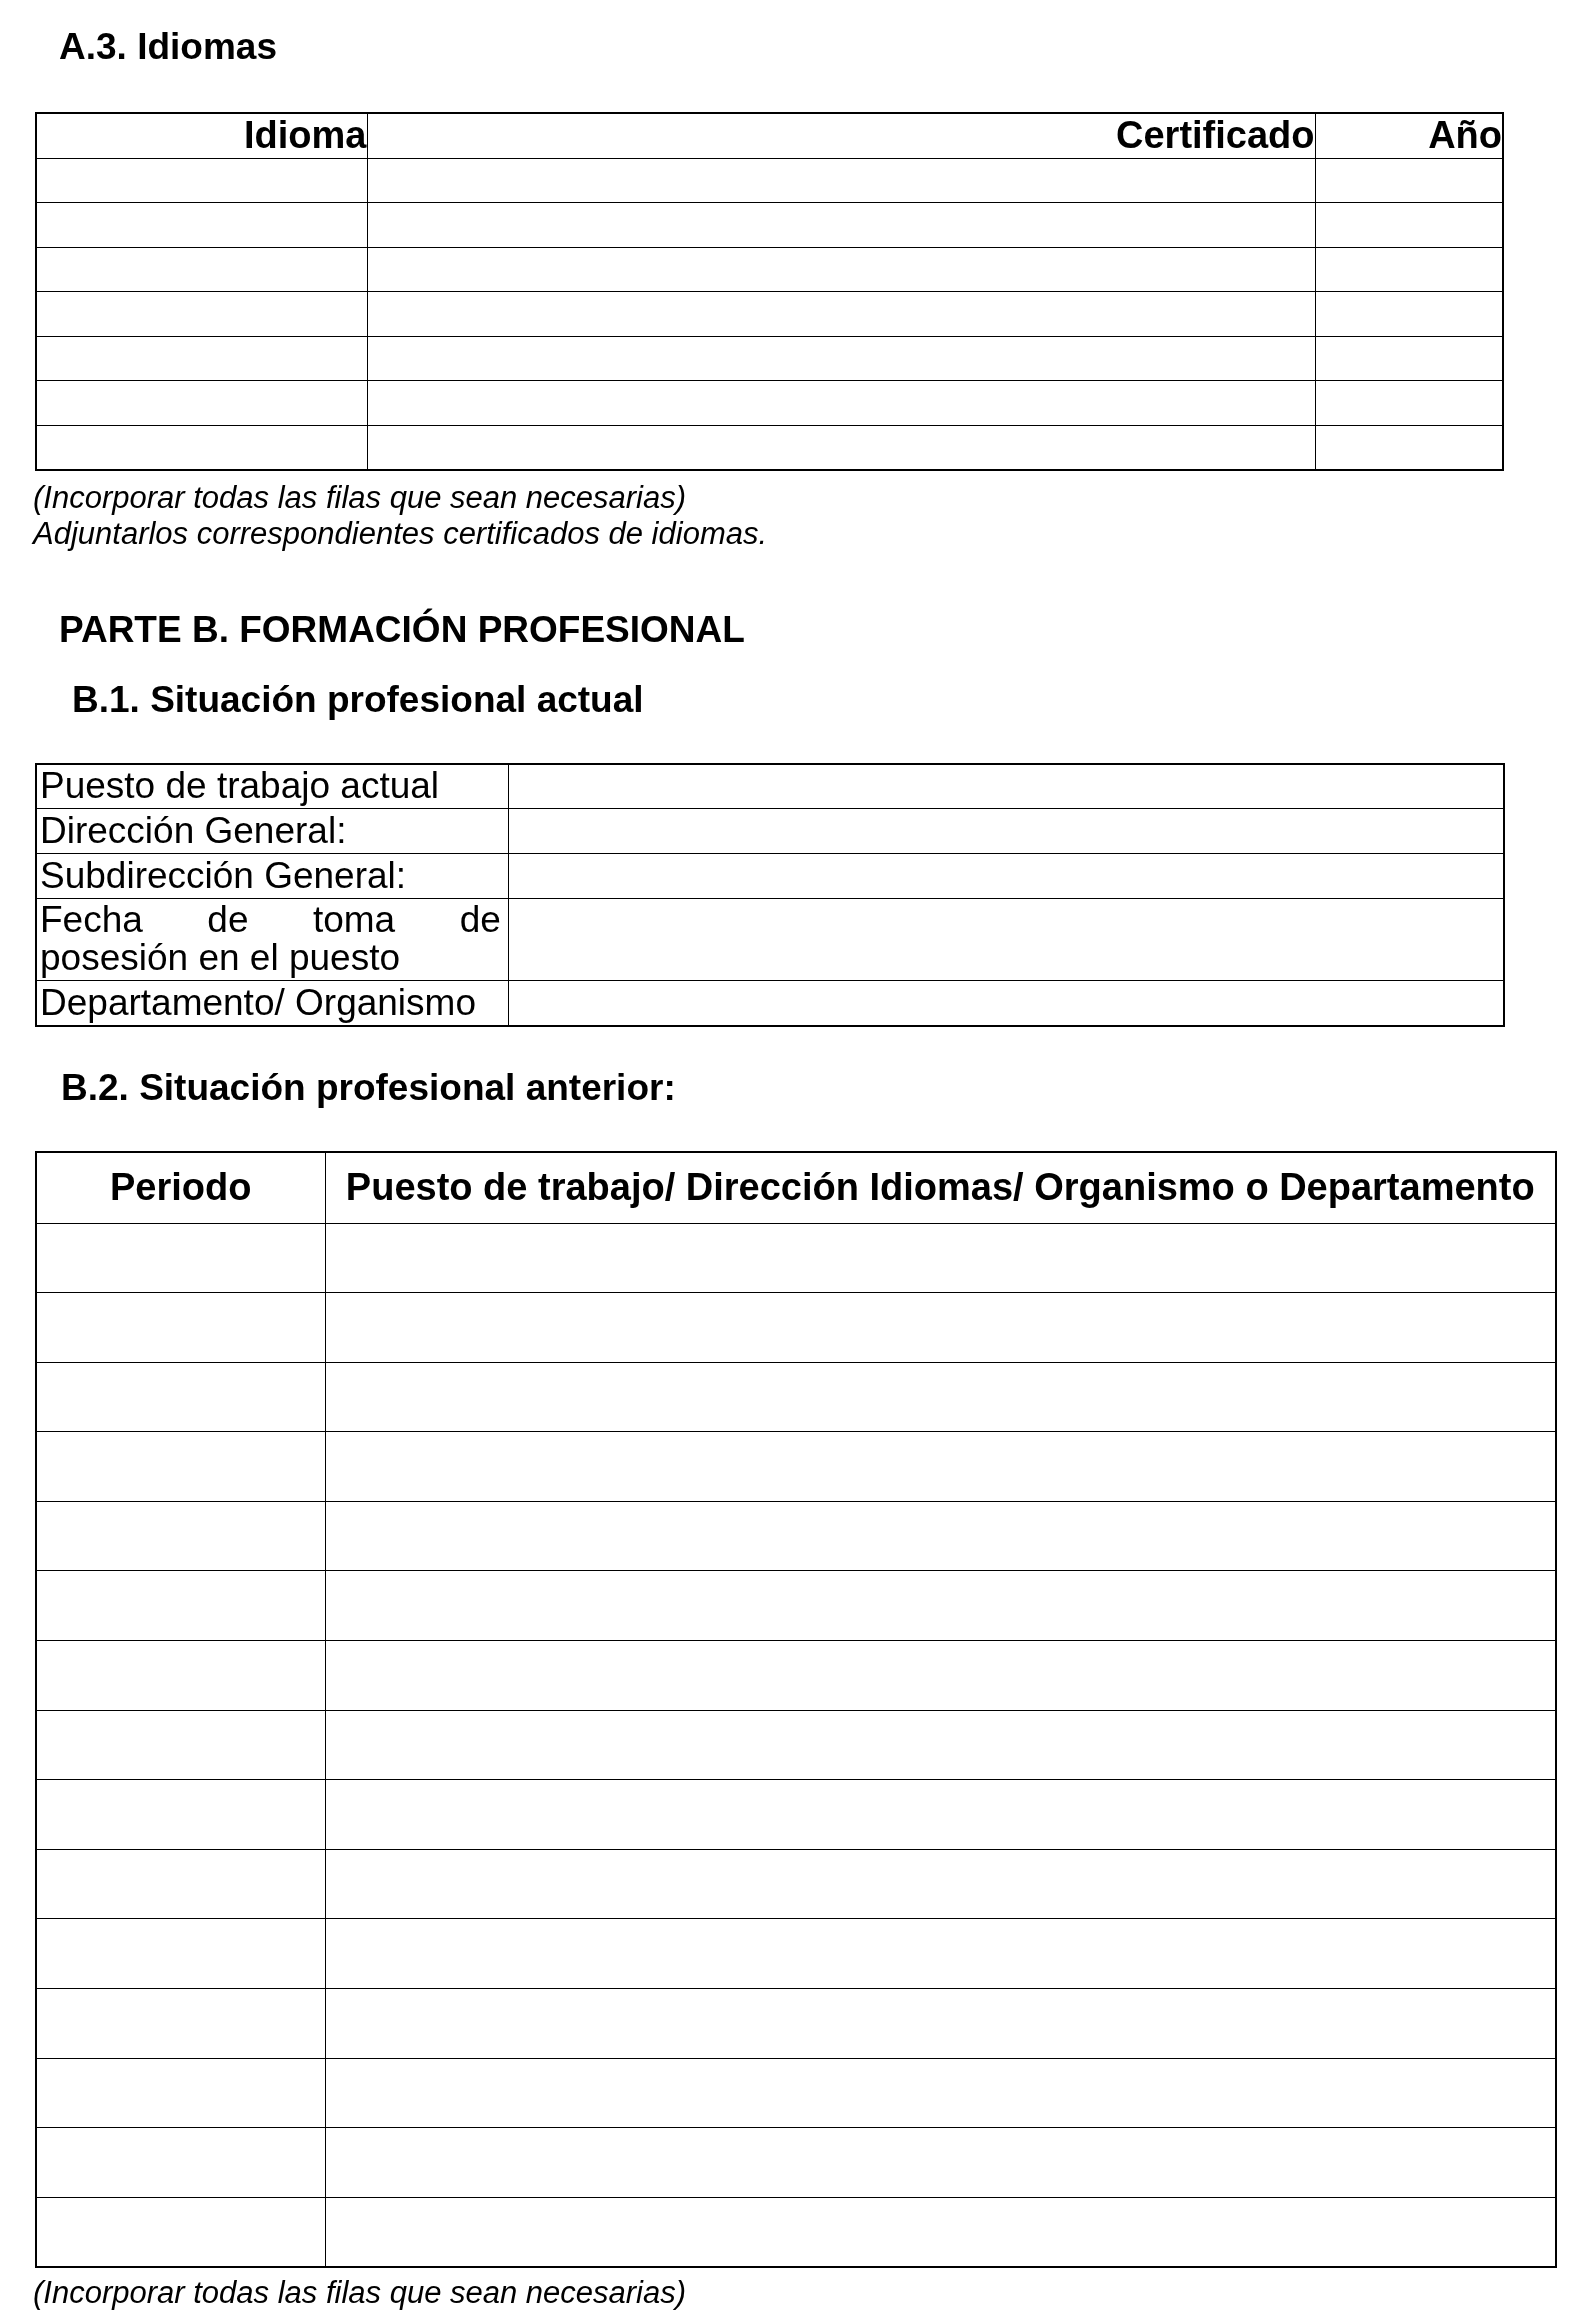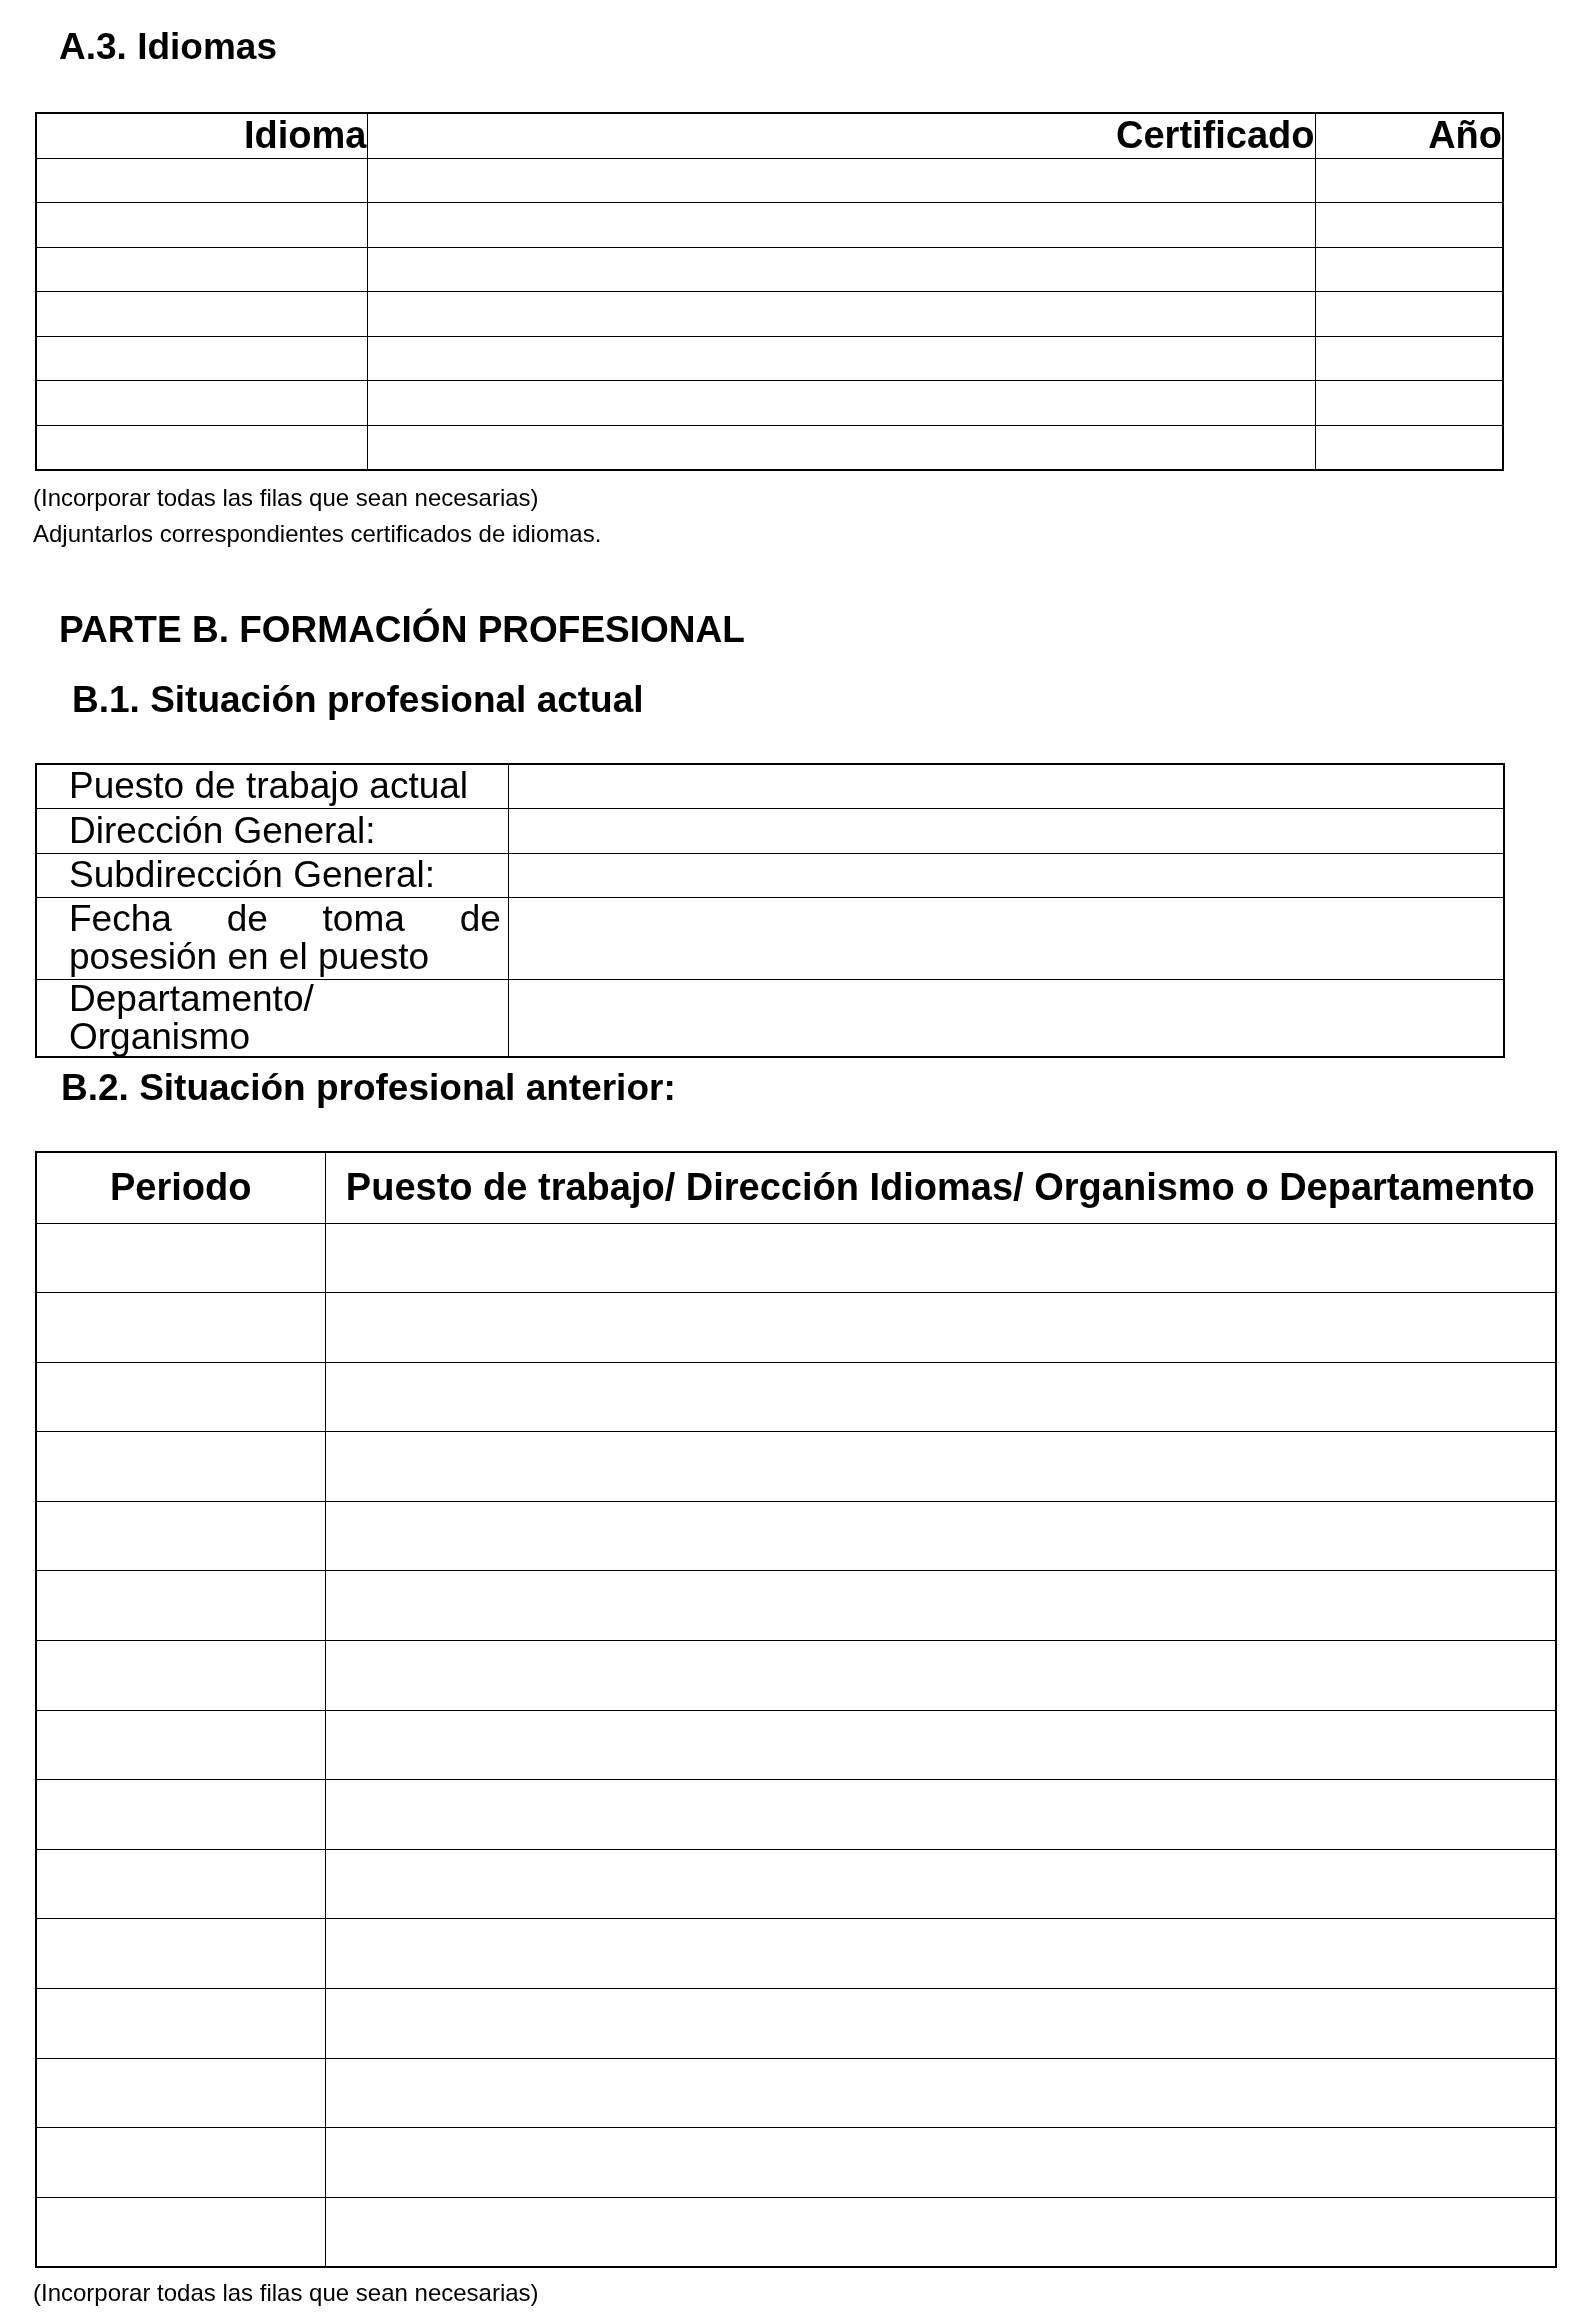--- a/index.html
+++ b/index.html
@@ -14,21 +14,22 @@
   .abs { position: absolute; }
 
   .heading {
     font-weight: bold;
     font-size: 37px;
     line-height: 42px;
     white-space: nowrap;
     margin-left: 26px;
   }
   .note {
-    font-size: 24px;
+    font-style: italic;
+    font-size: 31px;
     line-height: 37px;
     white-space: nowrap;
   }
 
   table {
     border-collapse: collapse;
     table-layout: fixed;
     position: absolute;
     border: 2.5px solid #000;
   }
@@ -50,21 +51,21 @@
   
   .t-b1 { left: 35px; top: 763px; width: 1468px; height: 264px; }
   .t-b1 .r1 { height: 44px; }
   .t-b1 .r2 { height: 45px; }
   .t-b1 .r3 { height: 44px; }
   .t-b1 .r4 { height: 82px; }
   .t-b1 .r5 { height: 45px; }
   .t-b1 td.lbl {
     font-size: 37px; line-height: 38px;
     vertical-align: middle;
-    padding-left: 32px; padding-right: 6.7px;
+    padding-left: 3px; padding-right: 6.7px;
   }
   .t-b1 td.lbl .just {
     text-align: justify;
     text-align-last: justify;
   }
 
   
   .t-b2 { left: 35px; top: 1151px; width: 1520px; height: 1117px; padding-left: 43px; }
   .t-b2 thead tr { height: 71px; }
   .t-b2 th {

